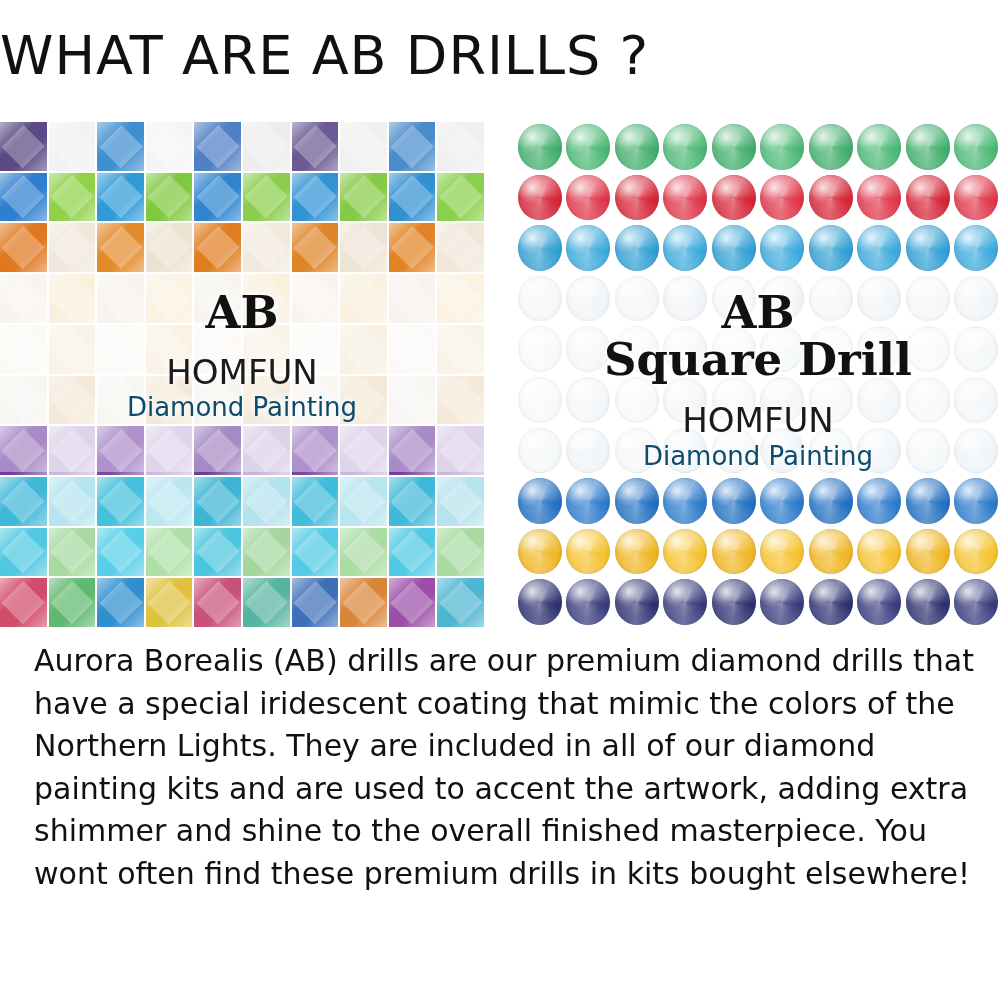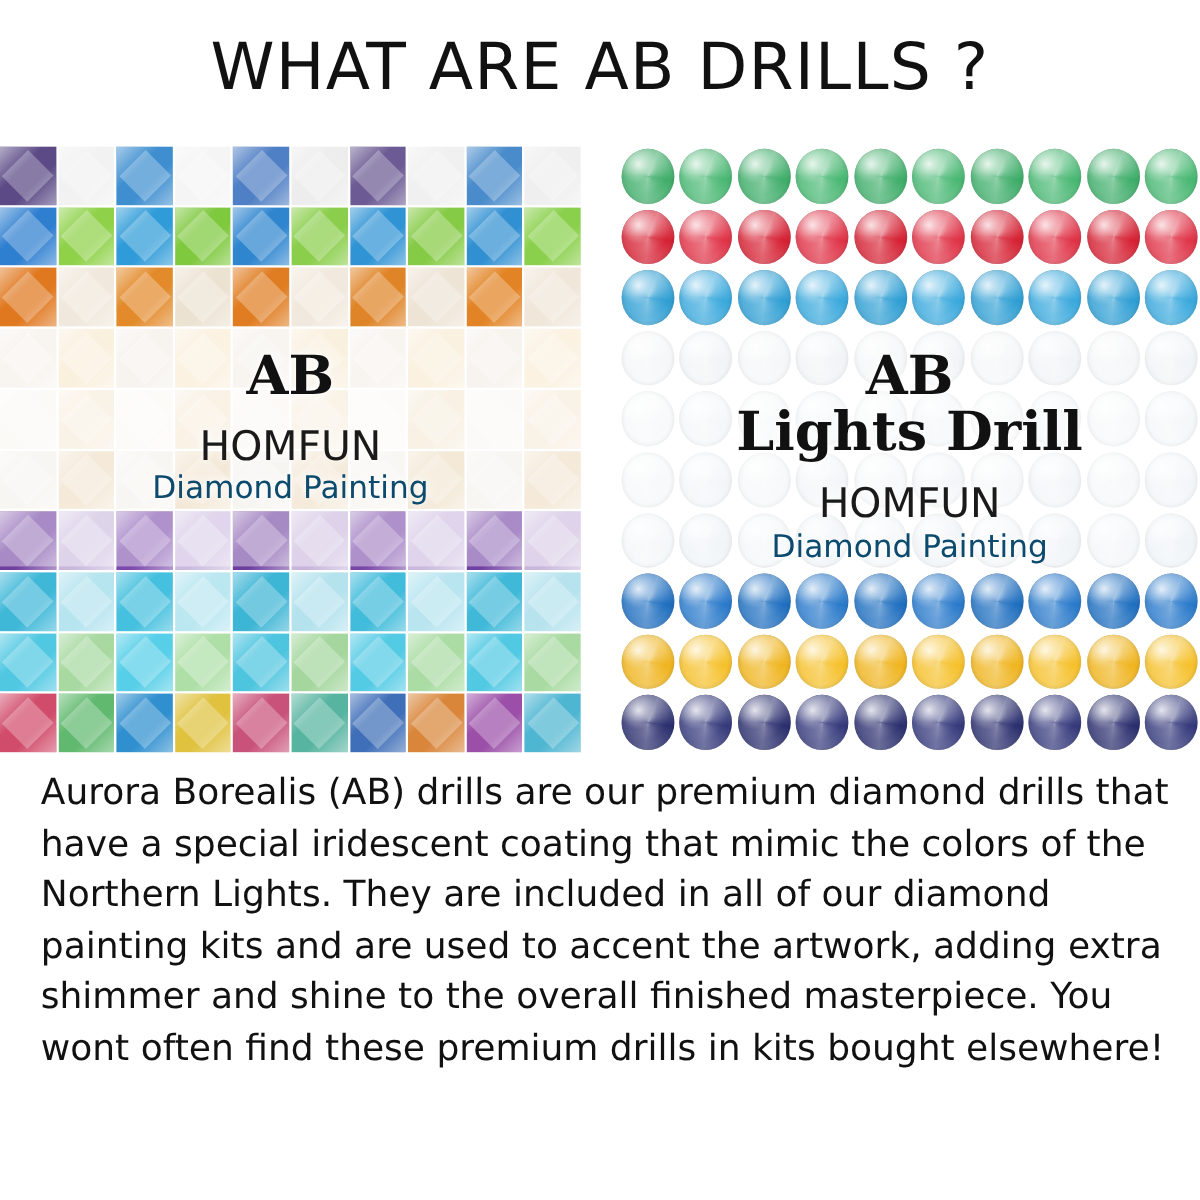--- a/index.html
+++ b/index.html
@@ -13,21 +13,20 @@
     font-family: "DejaVu Sans", sans-serif;
     overflow: hidden;
   }
   .page {
     position: relative;
     width: 1000px;
     height: 1000px;
     box-sizing: border-box;
   }
   .title {
-    text-align: center;
     font-family: "DejaVu Sans", sans-serif;
     font-size: 54px;
     font-weight: 400;
     color: #111111;
     letter-spacing: 1px;
     padding-top: 26px;
     line-height: 1.1;
   }
 
   .panels {
@@ -589,21 +588,21 @@
           <div class="rd-cell">
             <div class="rd" style="background: rgb(43, 47, 110);"></div>
           </div>
           <div class="rd-cell">
             <div class="rd" style="background: rgb(53, 58, 124);"></div>
           </div>
         </div>
       <div class="white-wash"></div>
       <div class="caption">
         <div class="cap-line1">AB</div>
-        <div class="cap-line2">Lights Drill</div>
+        <div class="cap-line2">Square Drill</div>
         <div class="cap-brand">HOMFUN</div>
         <div class="cap-sub">Diamond Painting</div>
       </div>
     </div>
 
   </div>
 
   <div class="body-text">Aurora Borealis (AB) drills are our premium diamond drills that have a special iridescent coating that mimic the colors of the Northern Lights. They are included in all of our diamond painting kits and are used to accent the artwork, adding extra shimmer and shine to the overall finished masterpiece. You wont often find these premium drills in kits bought elsewhere!</div>
 
 </div>

